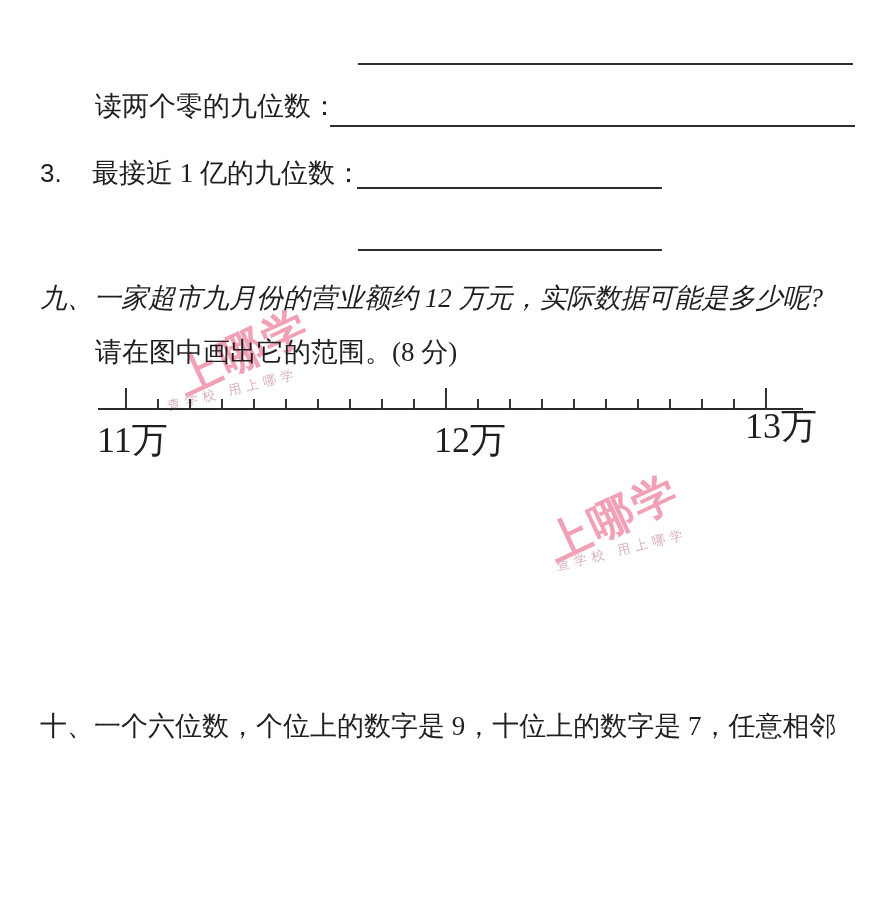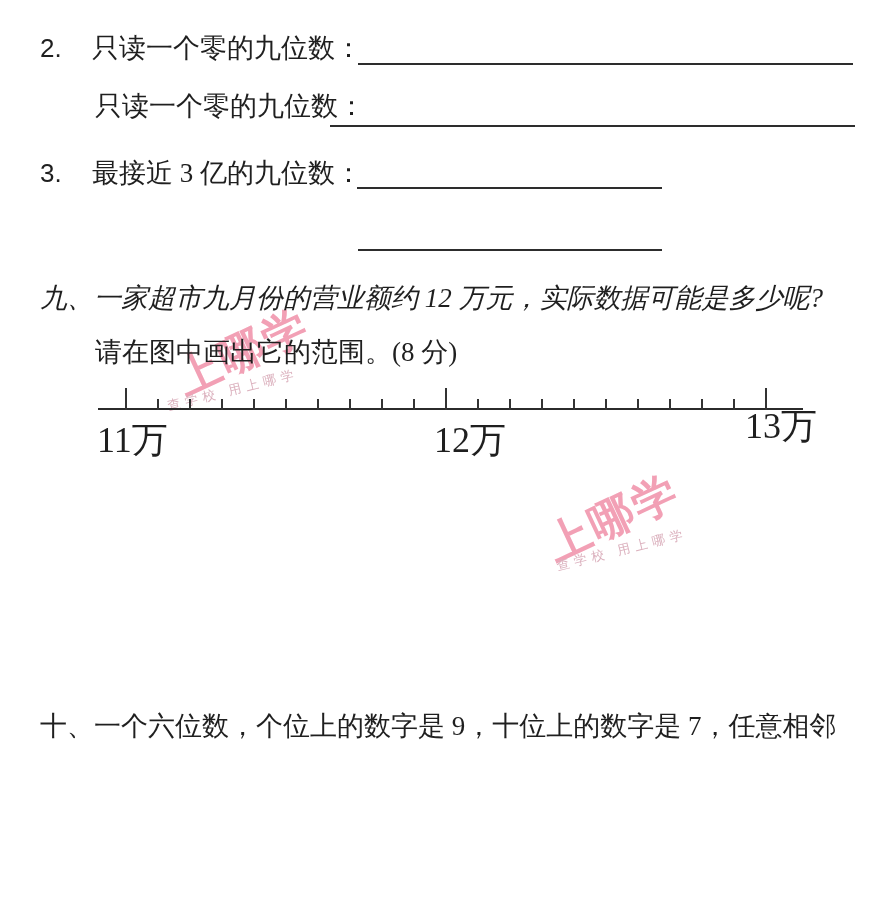--- a/index.html
+++ b/index.html
@@ -39,32 +39,29 @@
 
 <div class="page">
 
   <div id="wm-layer">
       <div class="wm-big" style="color: rgb(242, 160, 181); left: 243px; top: 352px;">上哪学</div>
       <div class="wm-small" style="color: rgb(219, 176, 189); left: 233px; top: 390px;">查学校 用上哪学</div>
       <div class="wm-big" style="color: rgb(242, 160, 181); left: 613px; top: 518px;">上哪学</div>
       <div class="wm-small" style="color: rgb(219, 176, 189); left: 622px; top: 550px;">查学校 用上哪学</div>
     </div>
 
-  <div class="line" style="left:40px;top:33px;">
-    <span class="qnum-arabic">2.</span><span>只读一个零的九位数：</span>
-  </div>
   <div class="blank" style="left:358px;top:63px;width:495px;"></div>
 
   <div class="line" style="left:95px;top:91px;">
-    <span>只读一个零的九位数：</span>
+    <span>读两个零的九位数：</span>
   </div>
   <div class="blank" style="left:330px;top:125px;width:525px;"></div>
 
   <div class="line" style="left:40px;top:158px;">
-    <span class="qnum-arabic">3.</span><span>最接近 3 亿的九位数：</span>
+    <span class="qnum-arabic">3.</span><span>最接近 1 亿的九位数：</span>
   </div>
   <div class="blank" style="left:357px;top:187px;width:305px;"></div>
 
   <div class="blank" style="left:358px;top:249px;width:304px;"></div>
 
   <div class="line" style="left:40px;top:283px;font-style:italic;">
     <span>九、</span><span>一家超市九月份的营业额约 12 万元，实际数据可能是多少呢?</span>
   </div>
   <div class="line" style="left:95px;top:337px;">
     <span>请在图中画出它的范围。(8 分)</span>

